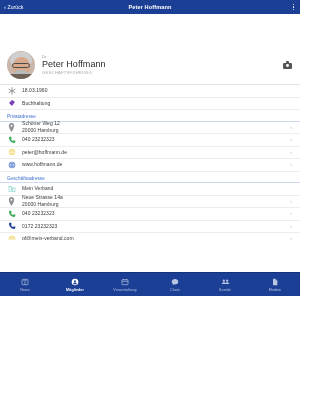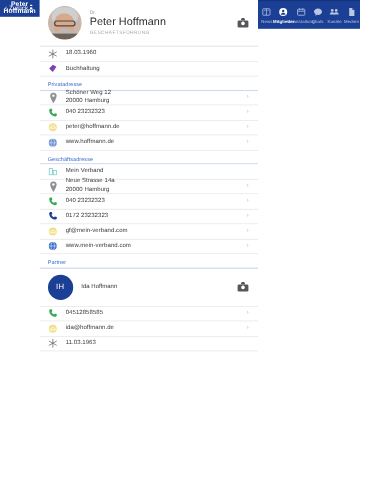--- a/index.html
+++ b/index.html
@@ -4,22 +4,23 @@
 <style>
   * { box-sizing: border-box; margin: 0; padding: 0; }
   html, body {
     width: 300px; height: 400px;
     font-family: "Liberation Sans", sans-serif;
     background: #ffffff;
     overflow: hidden;
   }
   .app {
     width: 300px; height: 296px;
-    display: flex; flex-direction: row;
+    display: flex; flex-direction: column;
     position: relative;
+    gap: 32px;
   }
 
   
   .navbar {
     height: 14px;
     background: #1b3f95;
     display: flex; align-items: center;
     padding: 0 4px;
     flex: 0 0 auto;
     position: relative;

